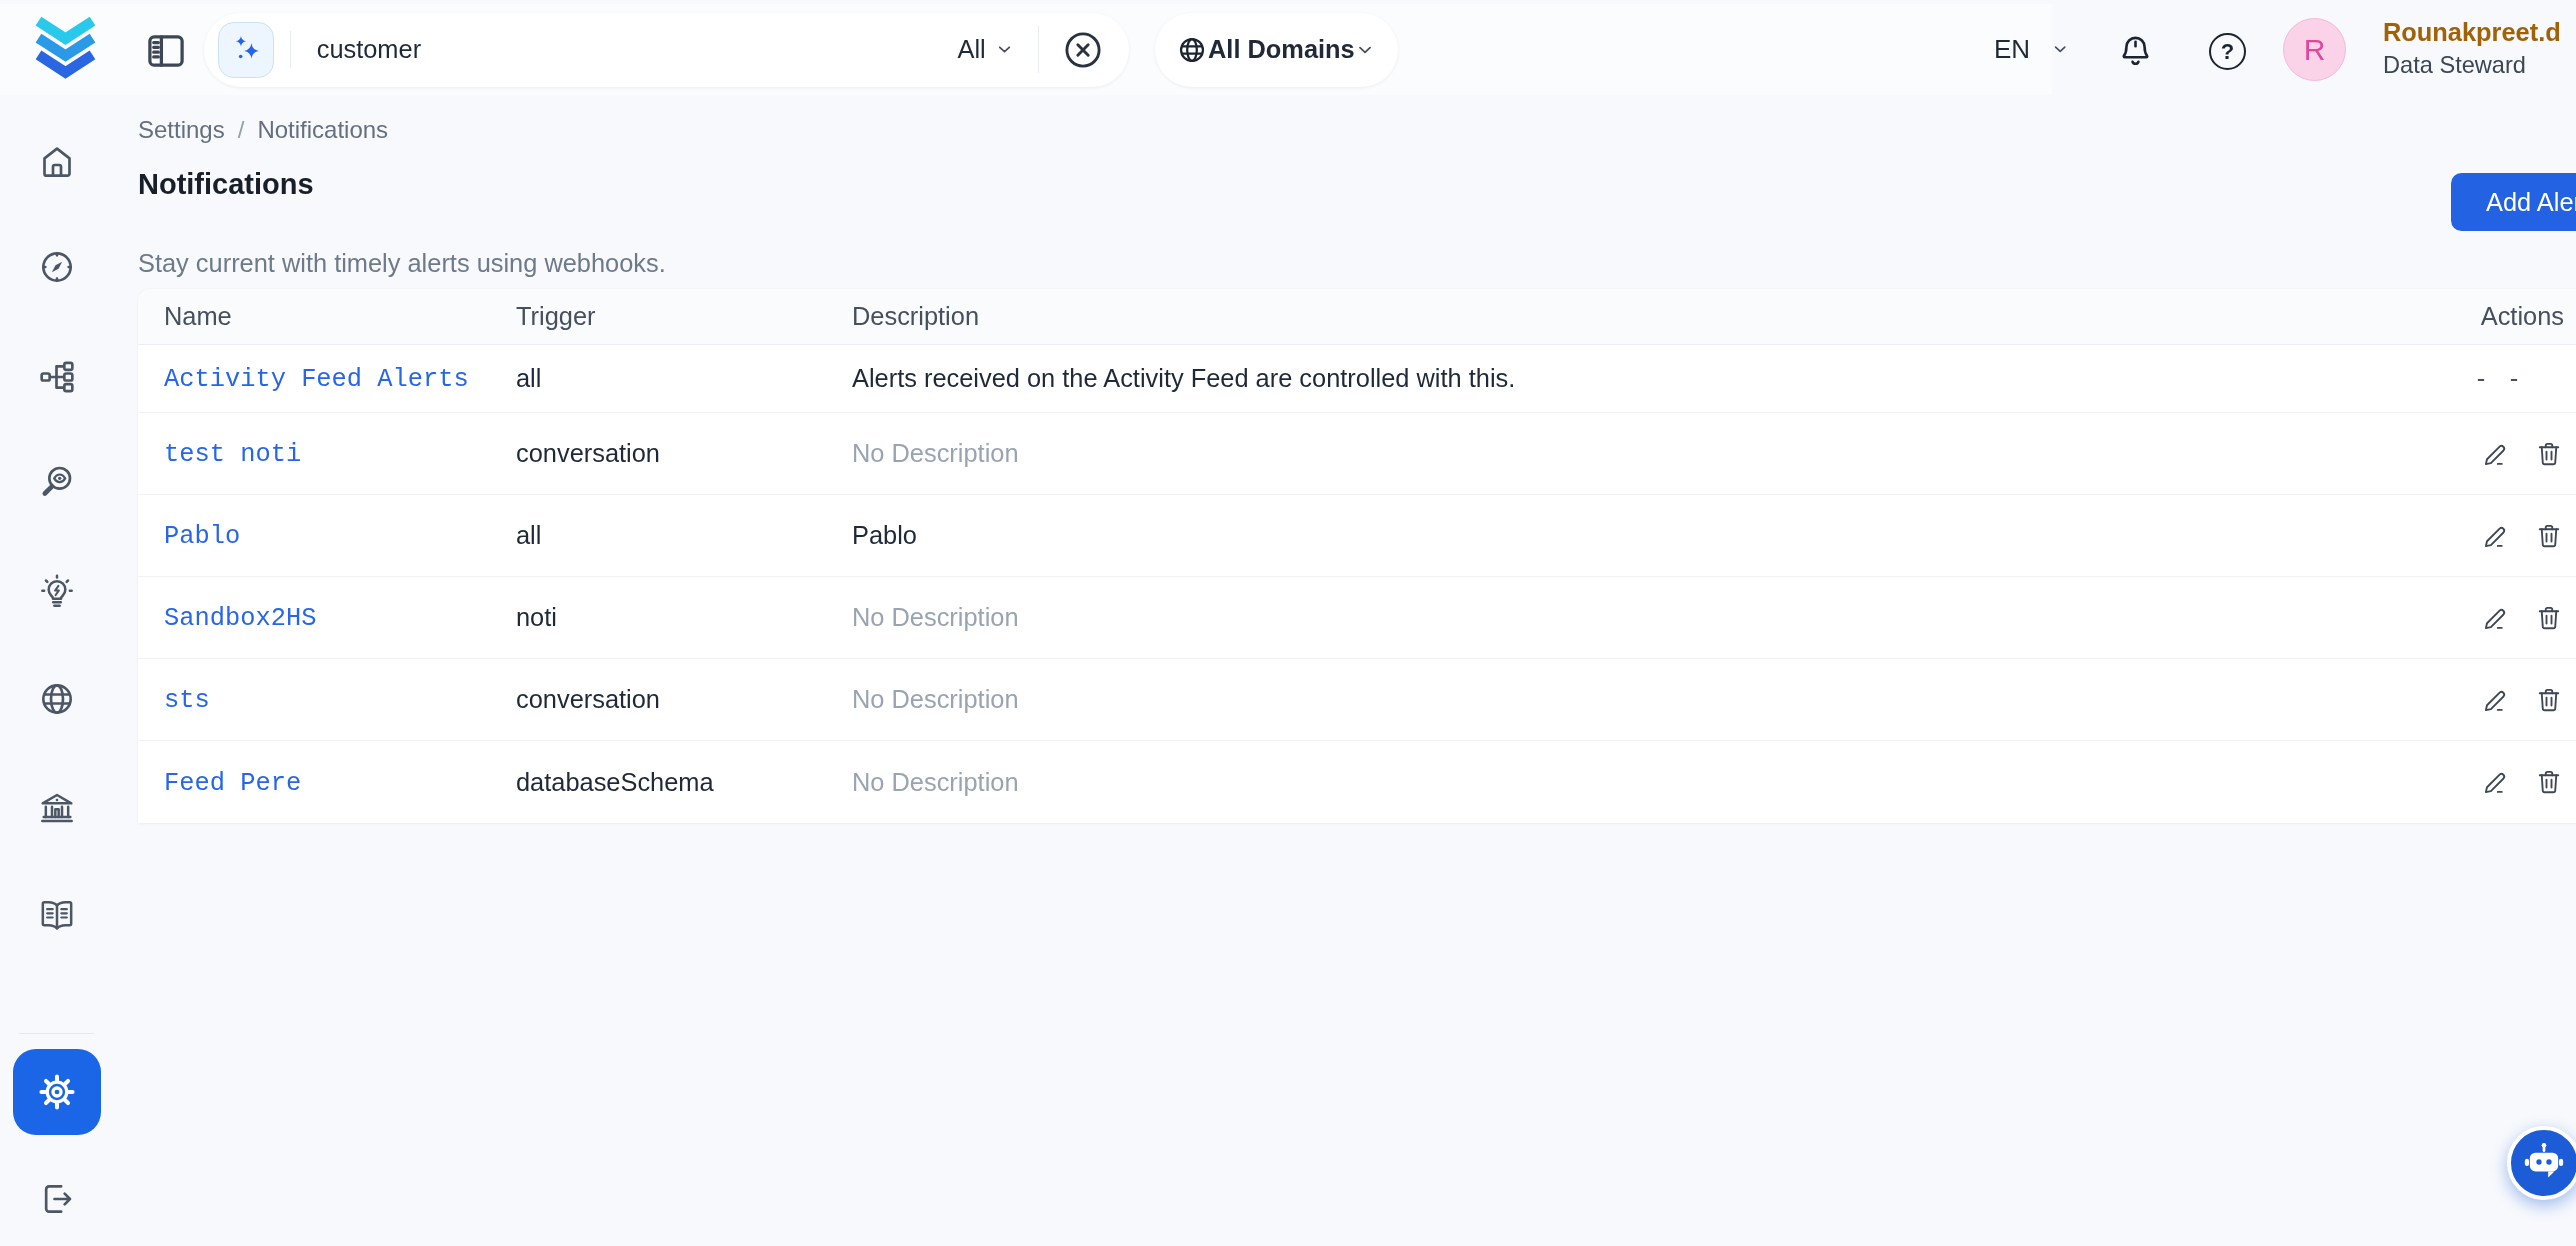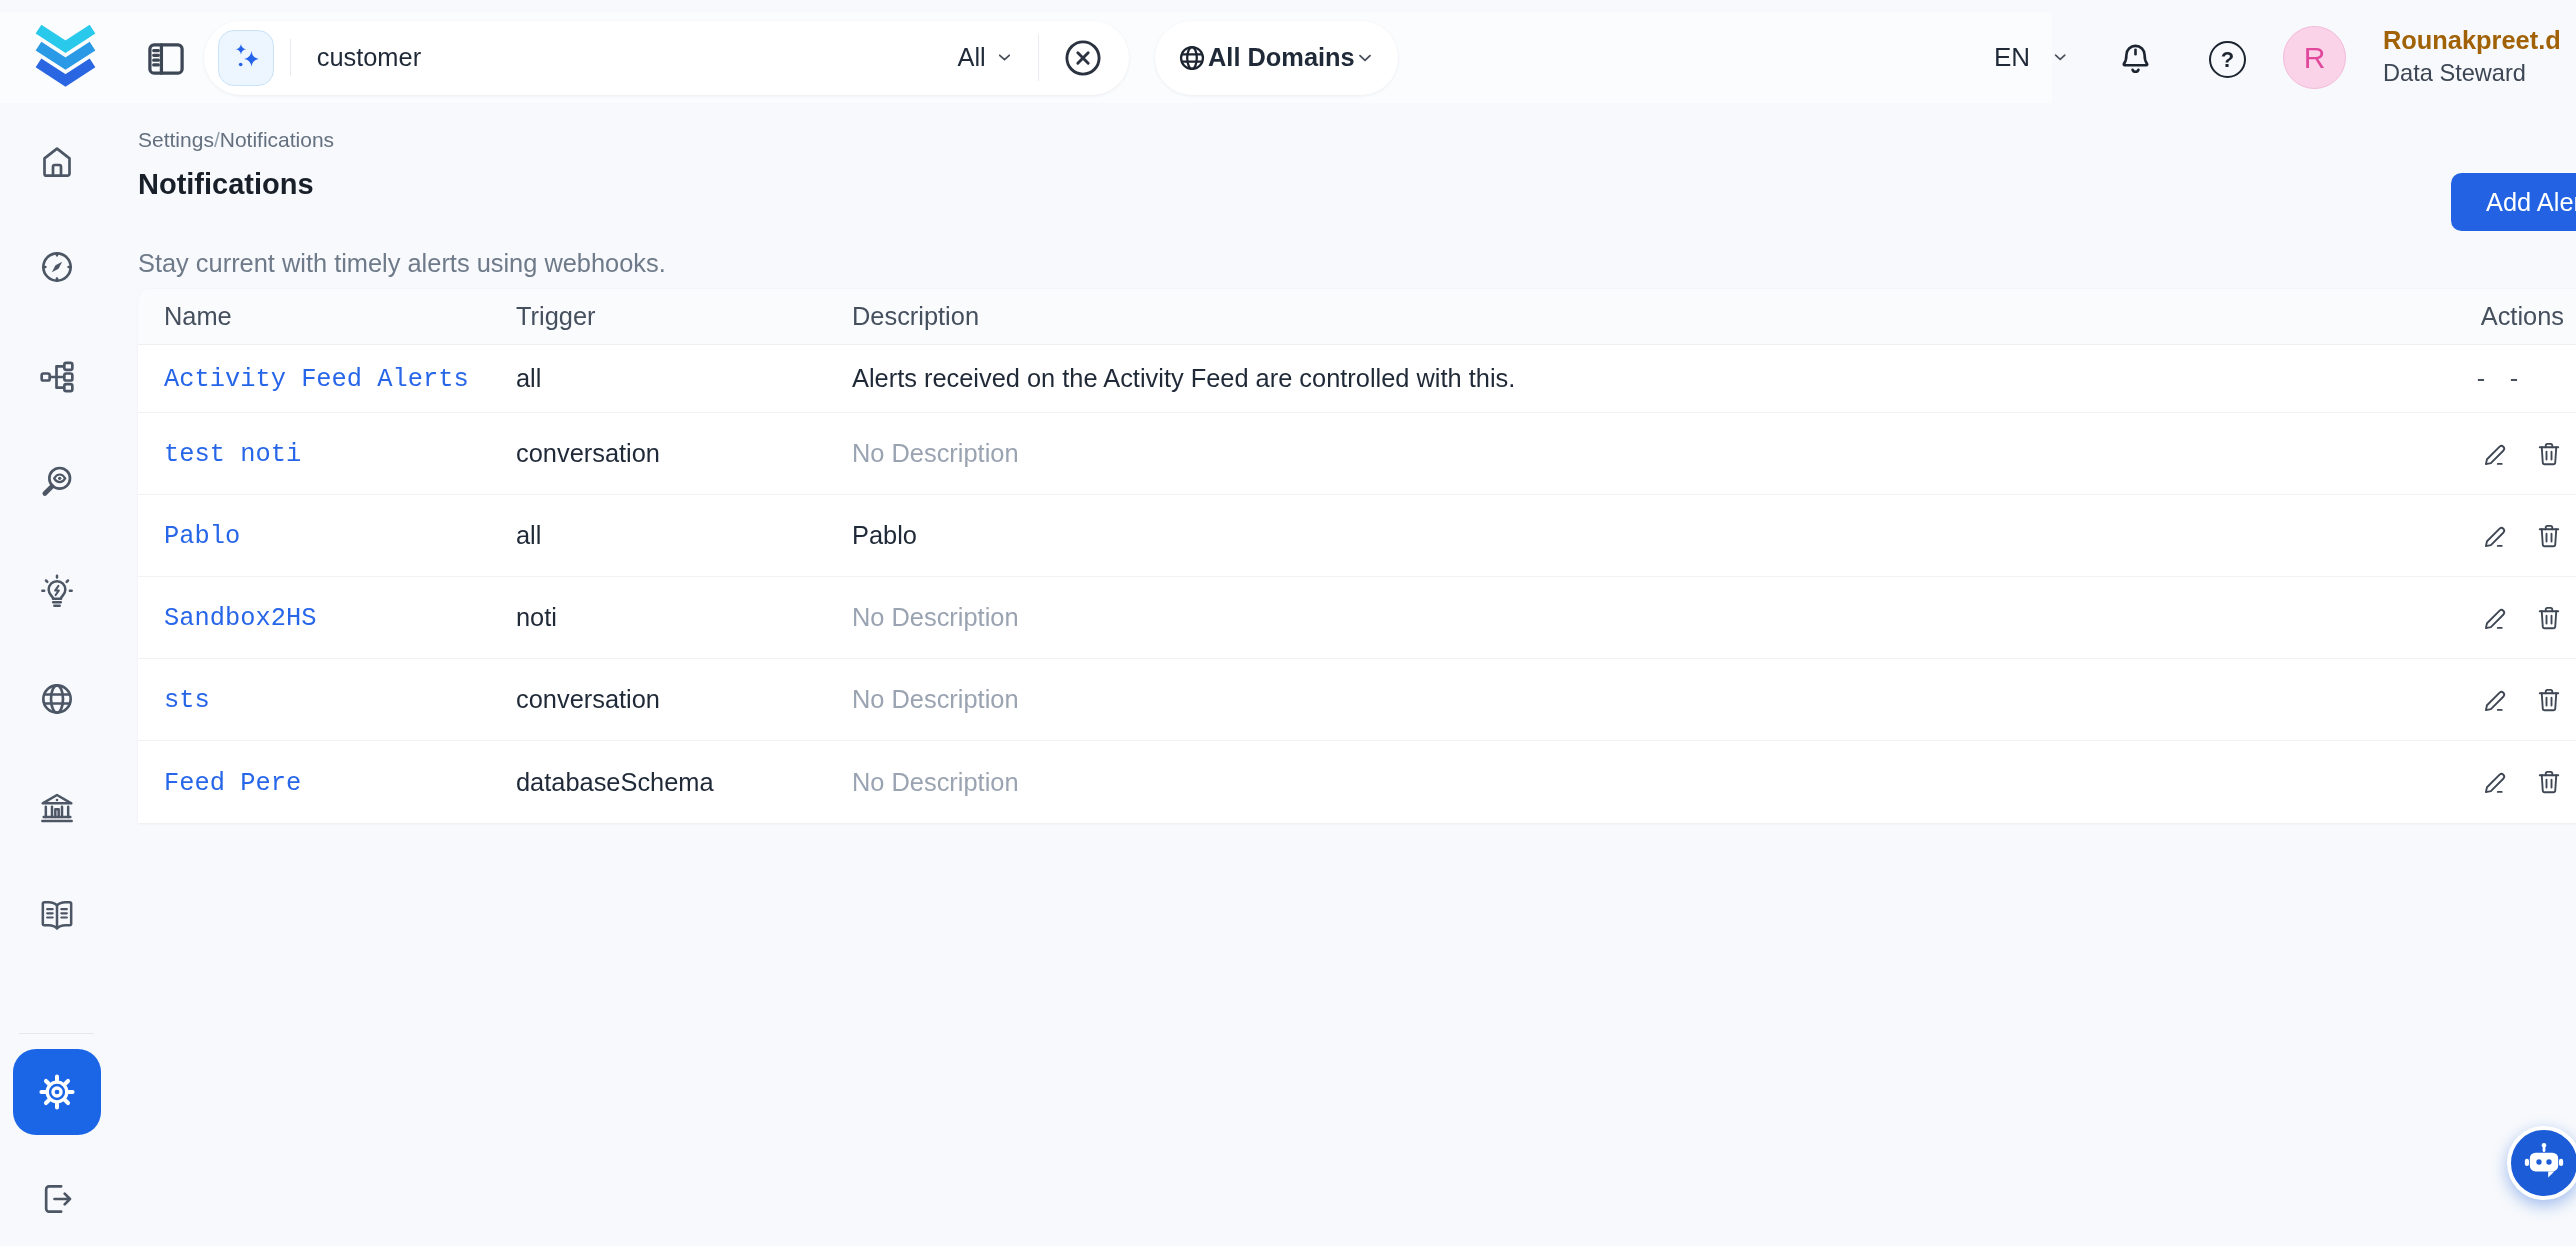--- a/index.html
+++ b/index.html
@@ -5,21 +5,21 @@
   * { margin:0; padding:0; box-sizing:border-box; }
   html,body { width:2576px; height:1246px; overflow:hidden; }
   body {
     font-family:"Liberation Sans","DejaVu Sans",sans-serif;
     background:#f7f9fc; color:#1f2937; position:relative;
     -webkit-font-smoothing:antialiased;
   }
   svg { display:block; }
 
   
-  .topbar { position:absolute; top:12px; left:0; width:2052px; height:91px; background:#fbfcfe; }
+  .topbar { position:absolute; top:4px; left:0; width:2052px; height:91px; background:#fbfcfe; }
   .logo { position:absolute; left:24.5px; top:5.3px; width:81px; height:81px; }
   .panel-toggle { position:absolute; left:143px; top:23.6px; width:46px; height:46px; color:#3c4654; cursor:pointer; }
 
   .searchbar {
     position:absolute; left:204px; top:8.8px; width:925px; height:74px;
     background:#fff; border-radius:37px; box-shadow:0 0.9px 3.5px rgba(16,24,40,.07);
     display:flex; align-items:center;
   }
   .ai-chip {
     margin-left:14px; width:56px; height:56px; border-radius:15.8px; flex:0 0 auto;
@@ -57,21 +57,21 @@
   .user-meta .role { font-size:23.6px; font-weight:400; color:#3c4654; }
 
   
   .sidebar { position:absolute; top:91px; left:0; width:114px; height:1155px; }
   .side-item { position:absolute; left:37px; width:40px; height:40px; color:#4c5665; cursor:pointer; }
   .side-divider { position:absolute; left:19px; top:942px; width:75px; height:0.9px; background:#e4e9f0; }
   .settings-pill { position:absolute; left:13px; top:958px; width:88px; height:86px; border-radius:23px;
     background:#1b66e6; display:flex; align-items:center; justify-content:center; color:#fff; cursor:pointer; }
 
   
-  .breadcrumb { position:absolute; left:138px; top:128px; display:flex; font-size:21px; color:#64707f; }
+  .breadcrumb { position:absolute; left:138px; top:116px; display:flex; gap:13px; font-size:24px; color:#64707f; }
   .breadcrumb .crumb { cursor:pointer; }
   .breadcrumb .sep { color:#94a0ae; }
   .page-title { position:absolute; left:138px; top:168px; font-size:29px; font-weight:700; color:#181f29; }
   .page-sub { position:absolute; left:138px; top:215px; font-size:25.4px; color:#6e7a89;margin-top:34px; }
   .add-btn { position:absolute; left:2451px; top:173px; width:186px; height:58px; border:none; border-radius:10.5px;
     background:#2363e3; color:#fff; font:500 25.4px "Liberation Sans","DejaVu Sans",sans-serif;
     text-align:left; padding-left:35px; cursor:pointer; }
 
   
   .table { position:absolute; left:138px; top:289px; width:2470px; background:#fff;

